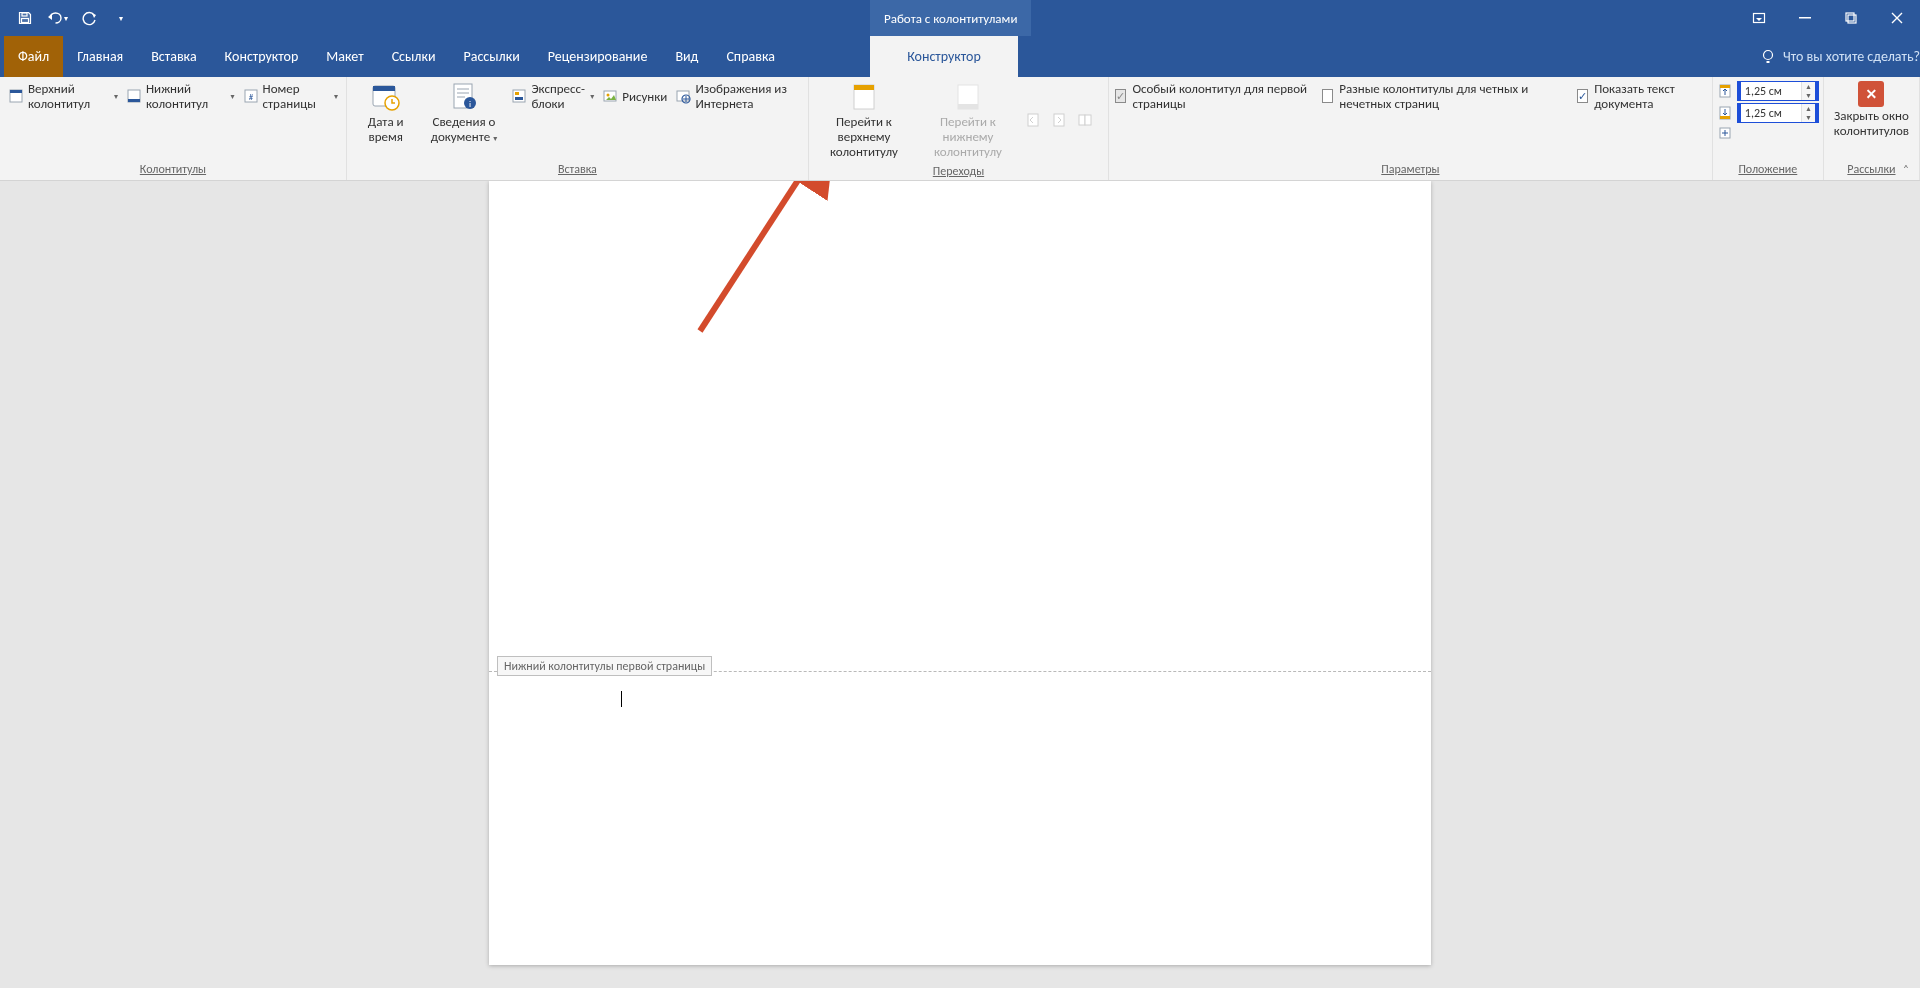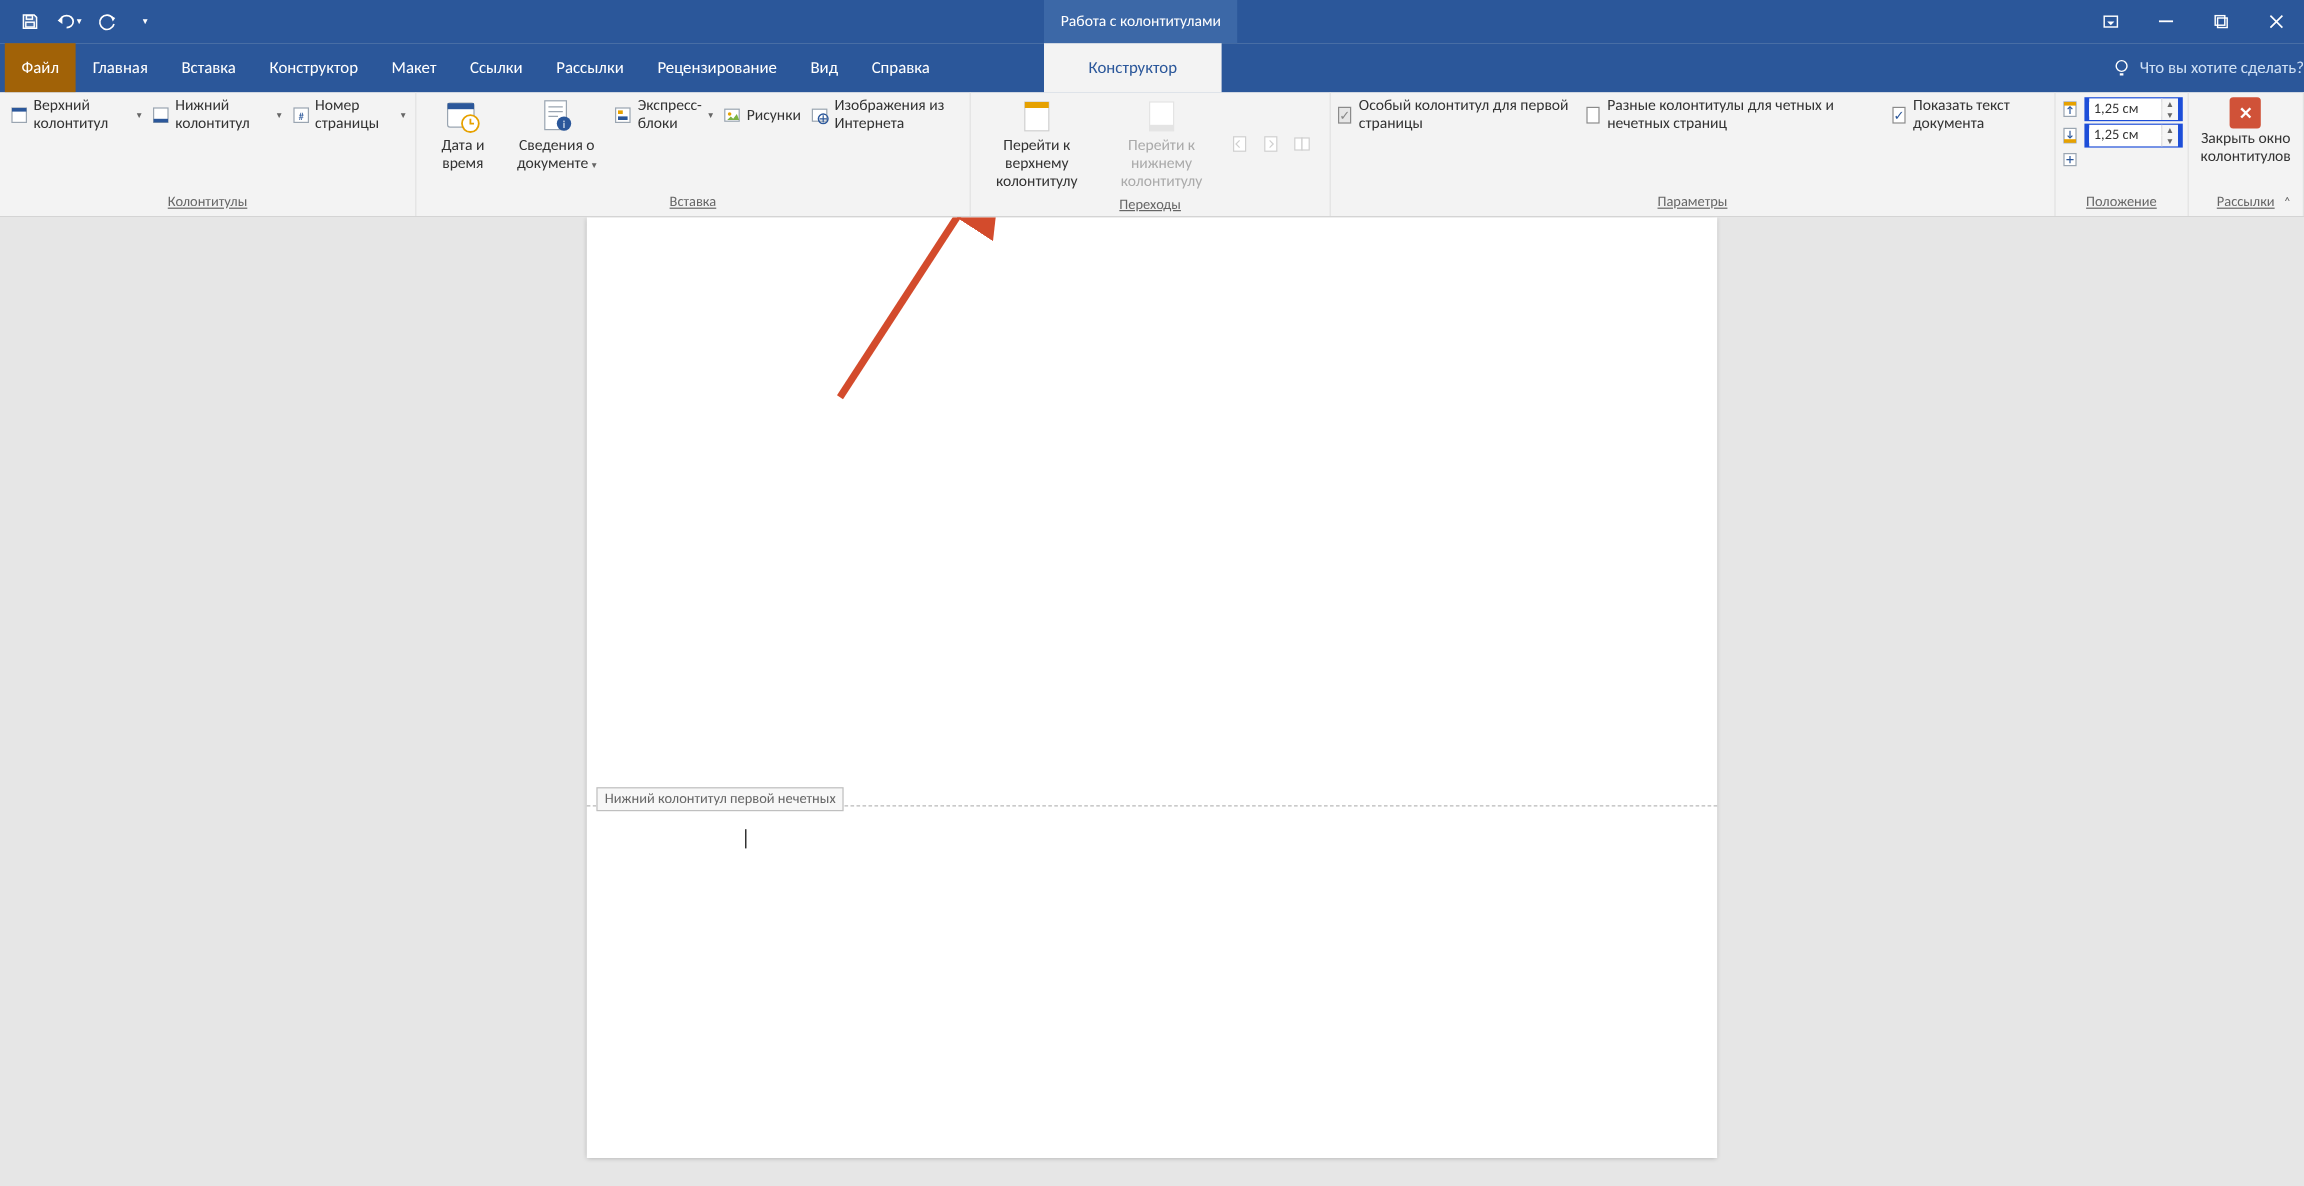--- a/index.html
+++ b/index.html
@@ -495,21 +495,21 @@
 
   <div class="collapse-ribbon">
     <span>˄</span>
   </div>
 </div>
 
 <div class="docwrap">
   <div class="page">
     <div class="footer-sep"></div>
     <div class="footer-tag">
-      <span>Нижний колонтитул первой нечетных</span>
+      <span>Нижний колонтитулы первой страницы</span>
     </div>
     <div class="caret-line"></div>
   </div>
 
   <svg class="arrow-svg" viewBox="0 0 1920 807" preserveAspectRatio="none">
     <defs>
       <marker id="ah" markerWidth="12" markerHeight="12" refX="10" refY="6" orient="auto">
         <path d="M0 0 L12 6 L0 12 z" fill="#d34b2c"></path>
       </marker>
     </defs>

